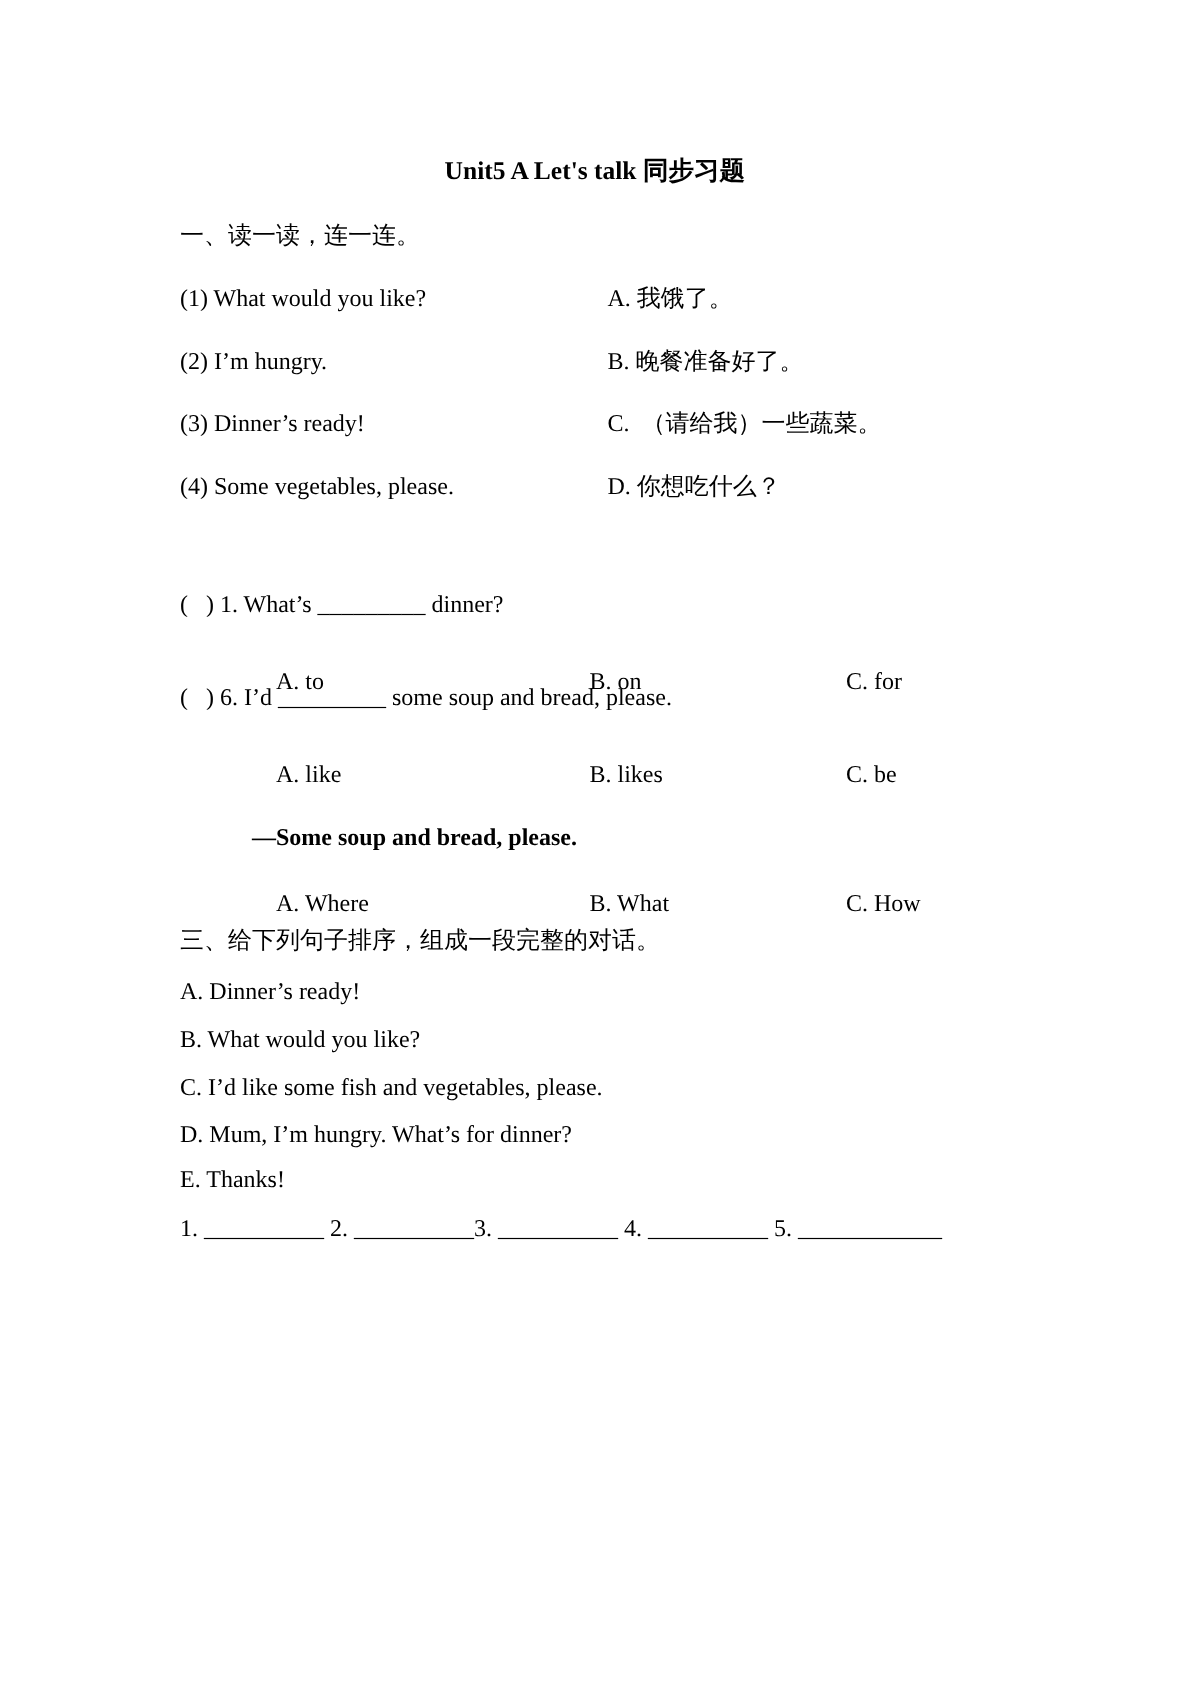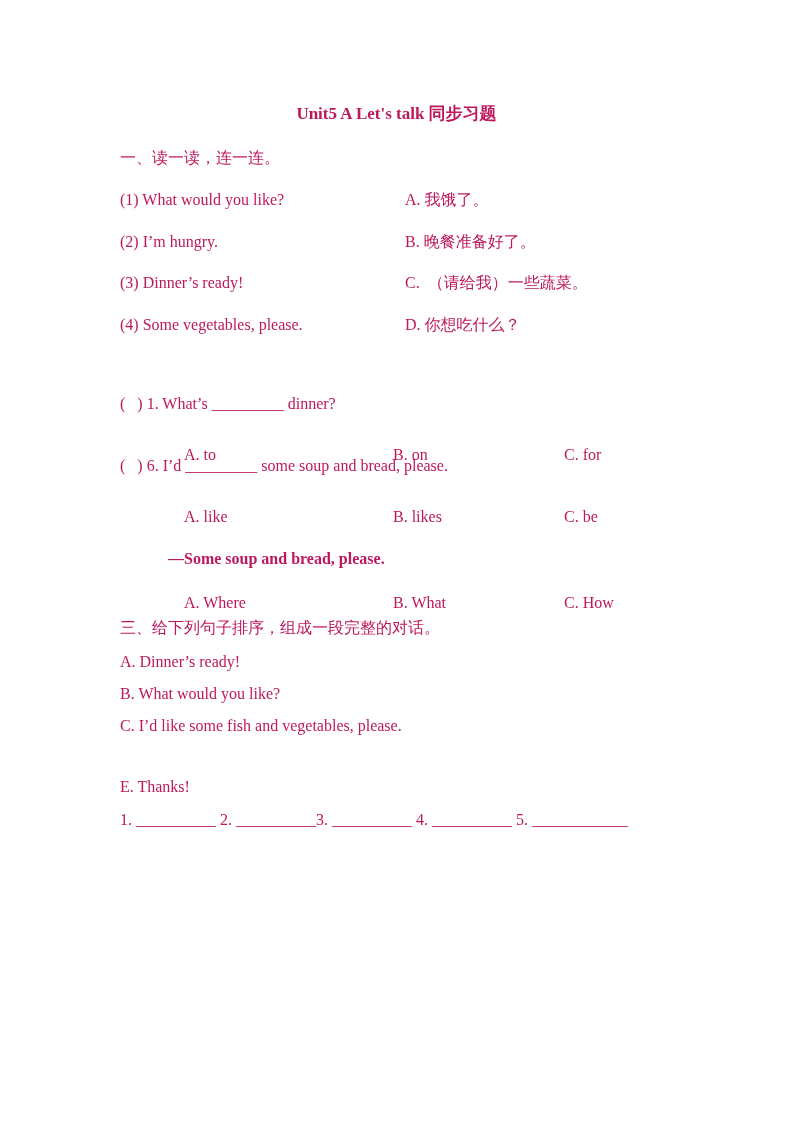--- a/index.html
+++ b/index.html
@@ -8,21 +8,21 @@
     background: #ffffff;
   }
   .page {
     position: relative;
     width: 793px;
     height: 1122px;
     background: #ffffff;
     overflow: hidden;
     font-family: "Liberation Serif", "DejaVu Serif", serif;
     font-size: 16px;
-    color: #be185d;
+    color: #000000;
   }
   .abs {
     position: absolute;
     white-space: pre-wrap;
     line-height: 20px;
   }
   .title {
     left: 0;
     width: 100%;
     text-align: center;
@@ -79,17 +79,18 @@
   <div class="abs stem-indent" style="top:549px">—Some soup and bread, please.</div>
   <div class="abs opts" style="top:573px">
     <span class="opt-a">A. Where</span><span class="opt-b">B. What</span><span class="opt-c">C. How</span>
   </div>
 
   <div class="abs heading" style="top:618px">三、给下列句子排序，组成一段完整的对话。</div>
 
   <div class="abs sentence" style="top:652px">A. Dinner’s ready!</div>
   <div class="abs sentence" style="top:684px">B. What would you like?</div>
   <div class="abs sentence" style="top:716px">C. I’d like some fish and vegetables, please.</div>
+  <div class="abs sentence" style="top:747px">D. Mum, I’m hungry. What’s for dinner?</div>
   <div class="abs sentence" style="top:777px">E. Thanks!</div>
 
   <div class="abs answer-line" style="top:810px">1. __________ 2. __________3. __________ 4. __________ 5. ____________</div>
 
 </div>
 
 </body></html>

